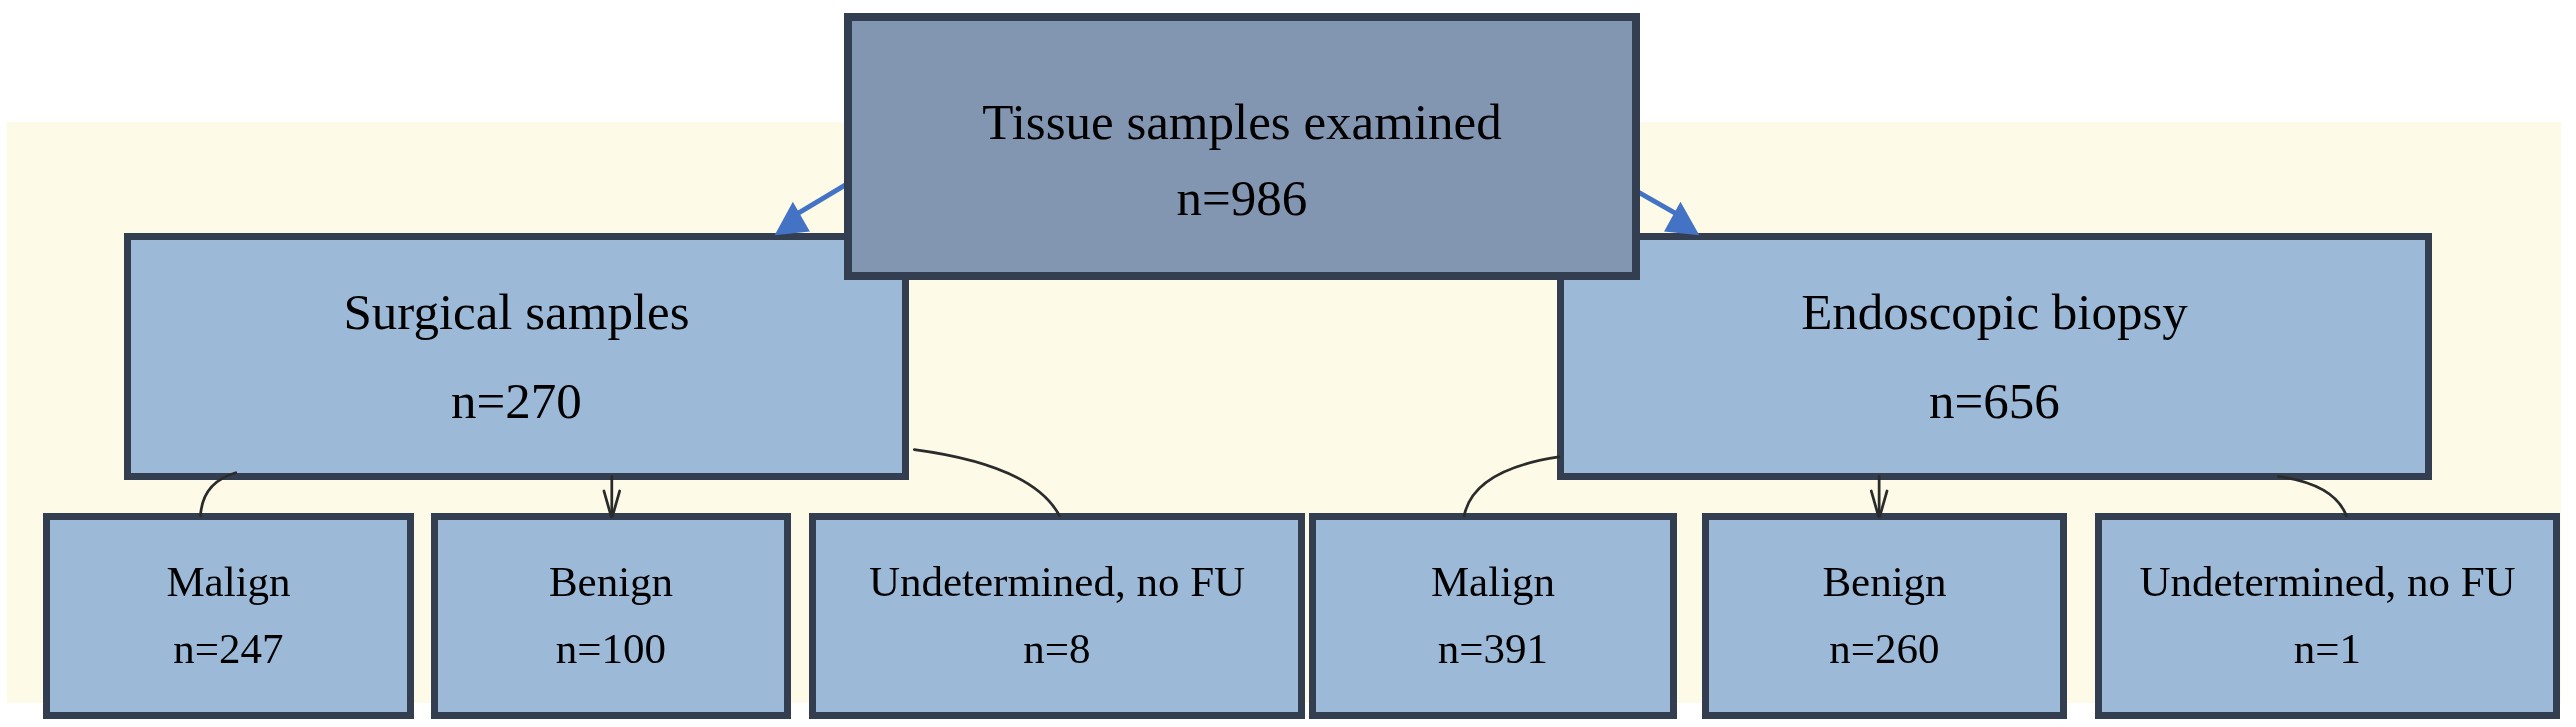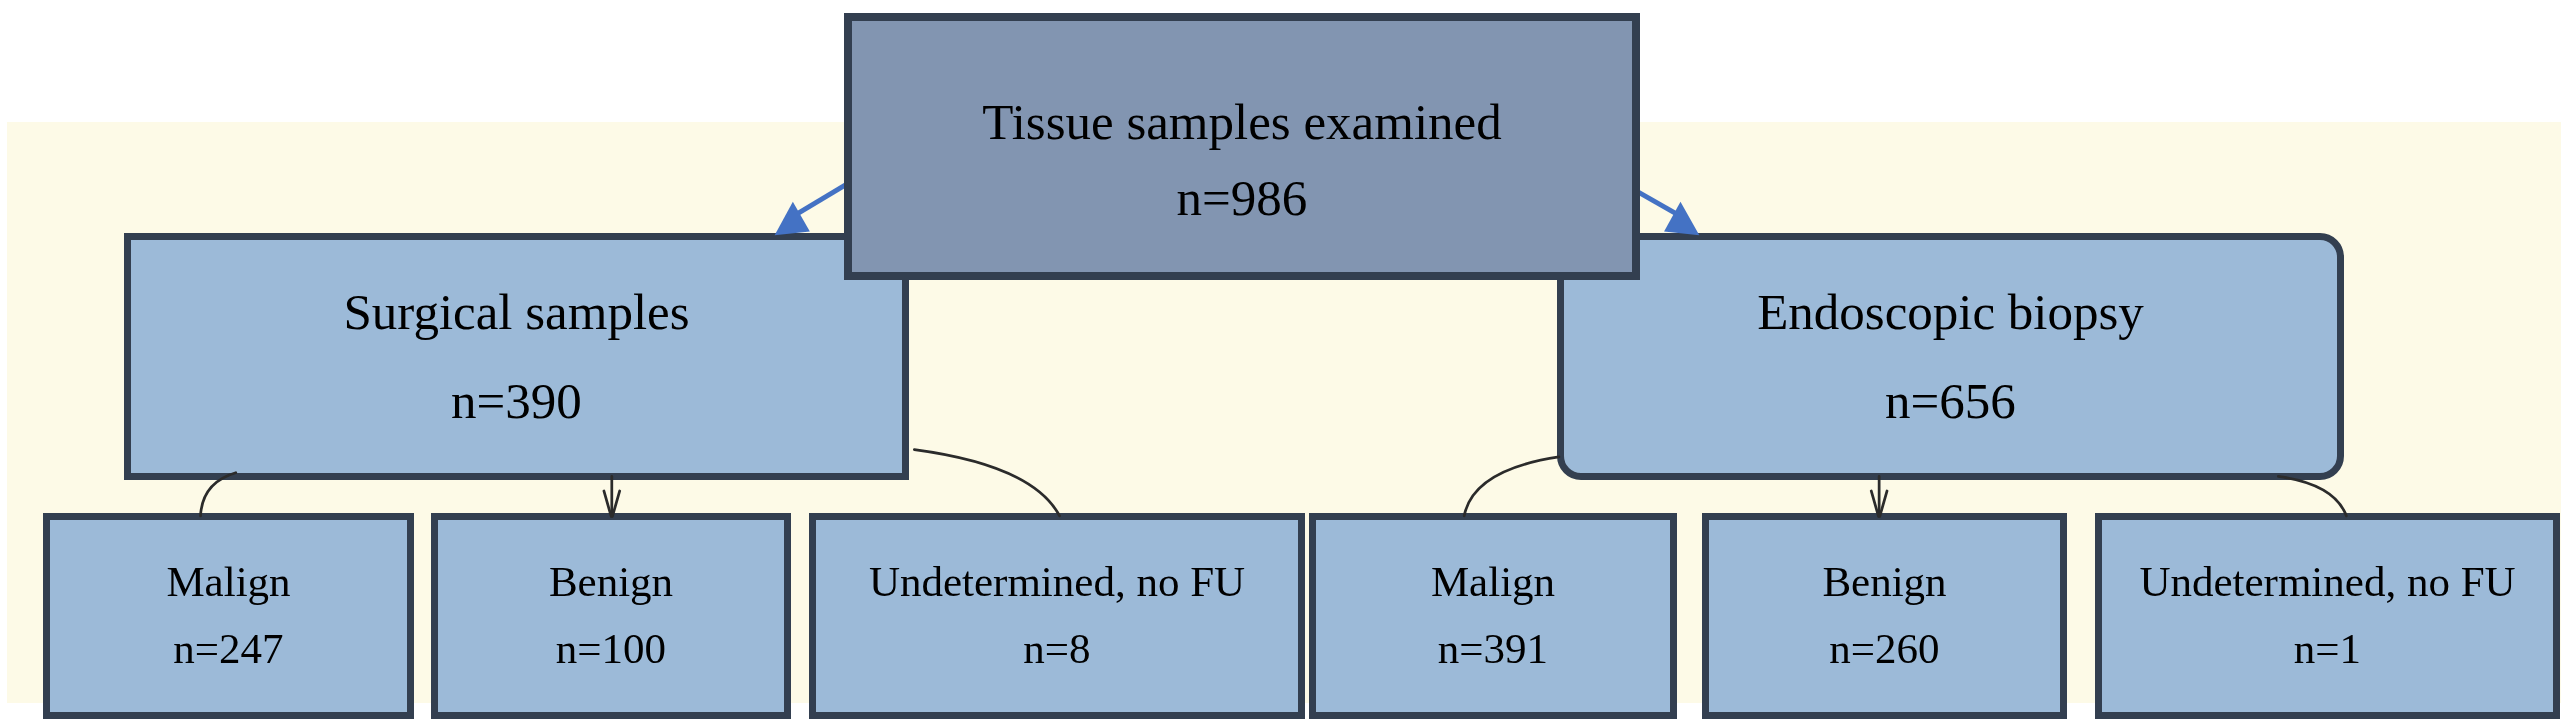--- a/index.html
+++ b/index.html
@@ -36,21 +36,21 @@
     gap:16px;
     font-size:51px;
     padding-top:26px;
   }
   .node.branch{
     top:233px;width:785px;height:247px;
     gap:29px;
     font-size:51px;
   }
   .node.branch.left{left:124px;}
-  .node.branch.right{left:1557px;width:787px;border-radius:24px;}
+  .node.branch.right{left:1557px;width:875px;}
   .node.leaf{
     top:513px;height:206px;
     gap:16px;
     font-size:43px;
   }
   .leaf.l1{left:43px;width:371px;}
   .leaf.l2{left:431px;width:360px;}
   .leaf.l3{left:809px;width:496px;}
   .leaf.l4{left:1309px;width:368px;}
   .leaf.l5{left:1702px;width:365px;}
@@ -84,21 +84,21 @@
     <path class="curve" d="M 3750,784 Q 3843,797 3862,849"></path>
   </svg>
 
   <div class="node root">
     <div class="label">Tissue samples examined</div>
     <div class="count">n=986</div>
   </div>
 
   <div class="node branch left">
     <div class="label">Surgical samples</div>
-    <div class="count">n=390</div>
+    <div class="count">n=270</div>
   </div>
   <div class="node branch right">
     <div class="label">Endoscopic biopsy</div>
     <div class="count">n=656</div>
   </div>
 
   <div class="node leaf l1">
     <div class="label">Malign</div>
     <div class="count">n=247</div>
   </div>

